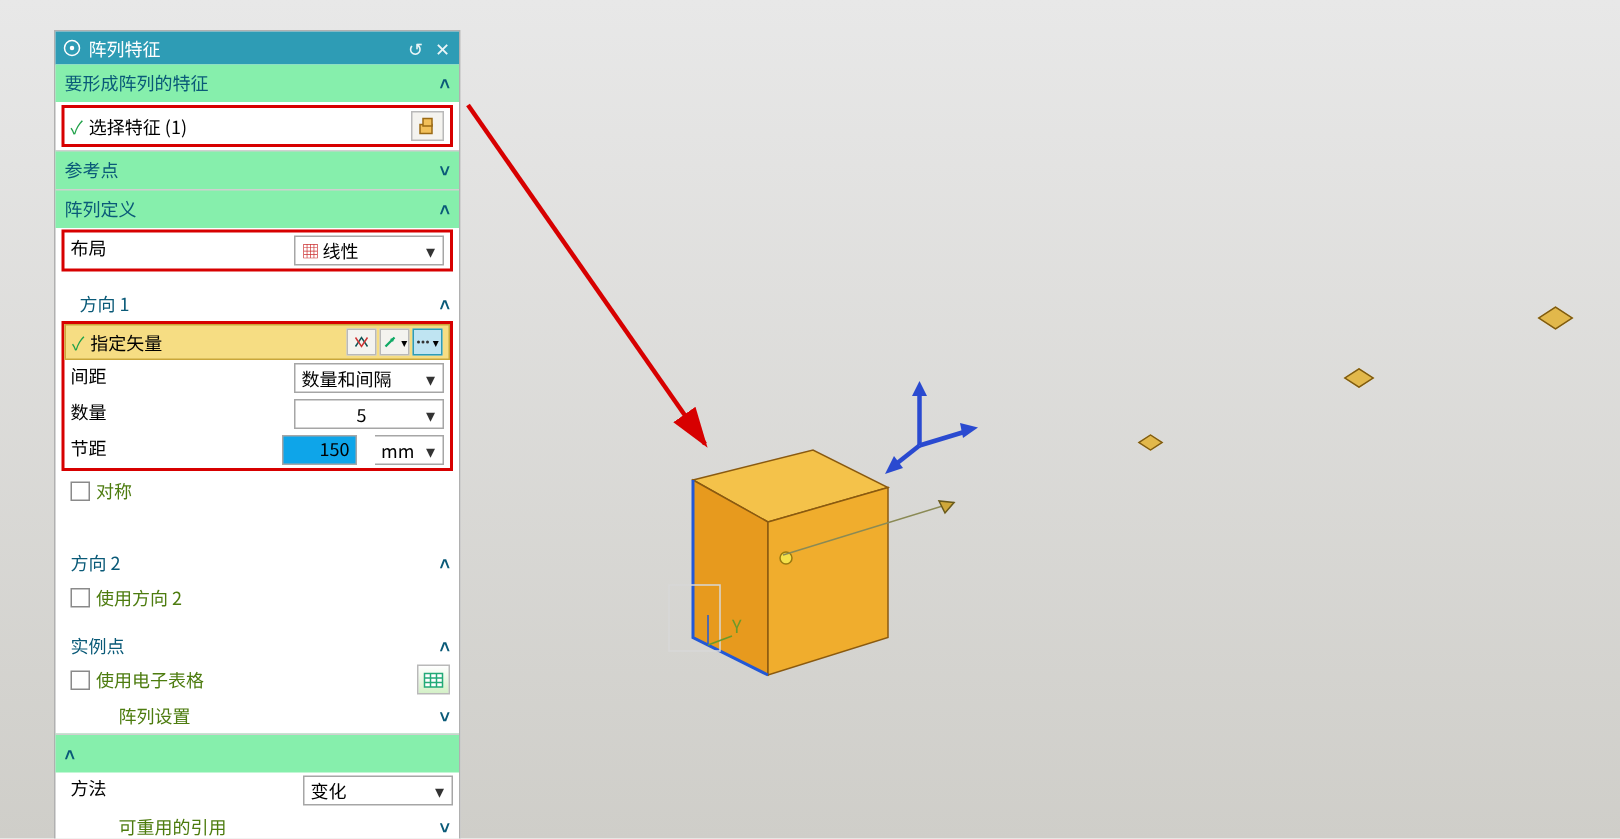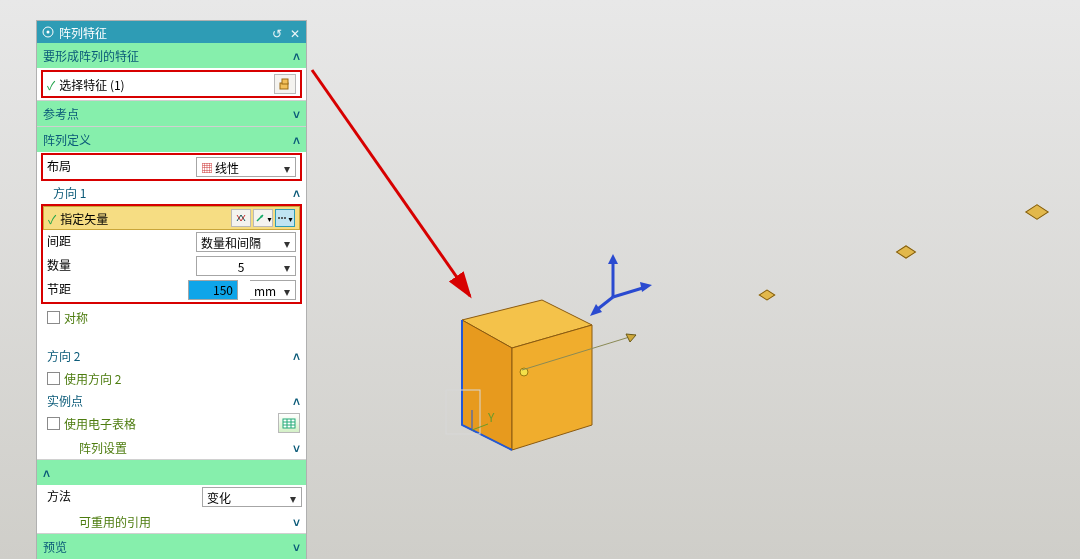--- a/index.html
+++ b/index.html
@@ -21,21 +21,21 @@
   .sel-feature .ftxt { flex:1; }
   .small-btn { width:22px; height:20px; border:1px solid #b9b9b9; background:#f4f3ef; display:flex; align-items:center; justify-content:center; }
   .redbox { border:2px solid #d70000; margin:1px 4px; }
   .formrow { display:flex; padding:2px 4px; min-height:24px; }
   .formrow .flab { flex:1; }
   .combo { height:20px; border:1px solid #a6a6a6; background:#fff; display:flex; align-items:center; padding:0 2px 0 4px; }
   .combo .ctext { flex:1; white-space:nowrap; overflow:hidden; }
   .combo .carrow { width:12px; text-align:center; color:#333; }
   .combo100 { width:100px; }
   .txtin { height:20px; border:1px solid #a6a6a6; background:#0ea5e9; padding:0 4px; text-align:right; }
-  .dir1-head { color:#0a5a78; padding:2px 6px 2px 16px; display:flex; align-items:flex-end; }
+  .dir1-head { color:#0a5a78; padding:12px 6px 2px 16px; display:flex; align-items:flex-end; }
   .dir1-head .dh-text { flex:1; }
   .vec-row { background:#f6dd83; border:1px solid #c9a63a; display:flex; align-items:center; padding:2px 4px; min-height:24px;}
   .vec-row .chk { color:#21a24a; margin-right:4px;}
   .vec-row .vtxt { flex:1; }
   .iconbtn { width:20px; height:18px; border:1px solid #b9b9b9; background:#f4f3ef; margin-left:2px; display:flex; align-items:center; justify-content:center;}
   .iconbtn.hl { background:#bfe4f2; border-color:#2e9cb5;}
   .iconbtn .dd { font-size:8px; margin-left:1px;}
   .chkbox { width:13px; height:13px; border:1px solid #8a8a8a; background:#fff; margin-right:4px; }
   .sheet-btn { width:22px; height:20px; border:1px solid #b9b9b9; background:linear-gradient(#fff,#d4f0c7); display:flex; align-items:center; justify-content:center; }
   .btnbar { display:flex; justify-content:flex-end; padding:4px 6px 6px 6px; gap:0; align-items:center;}

